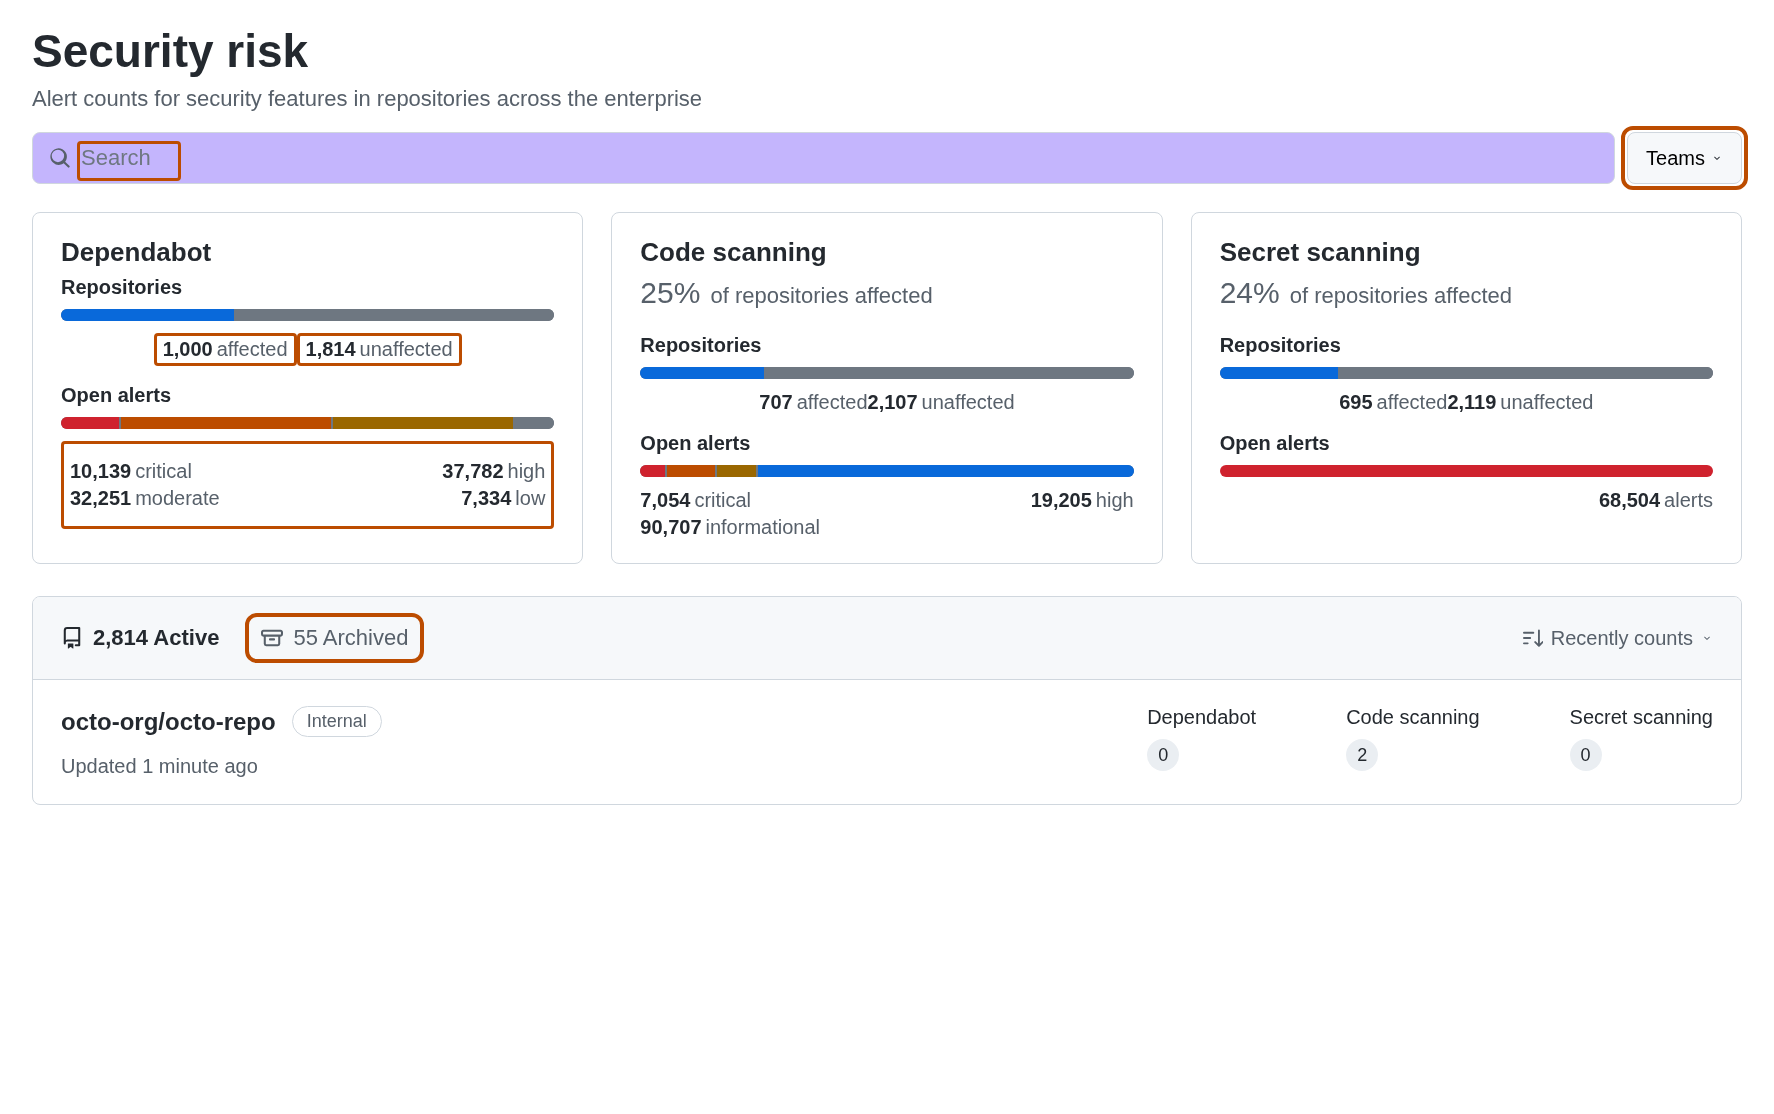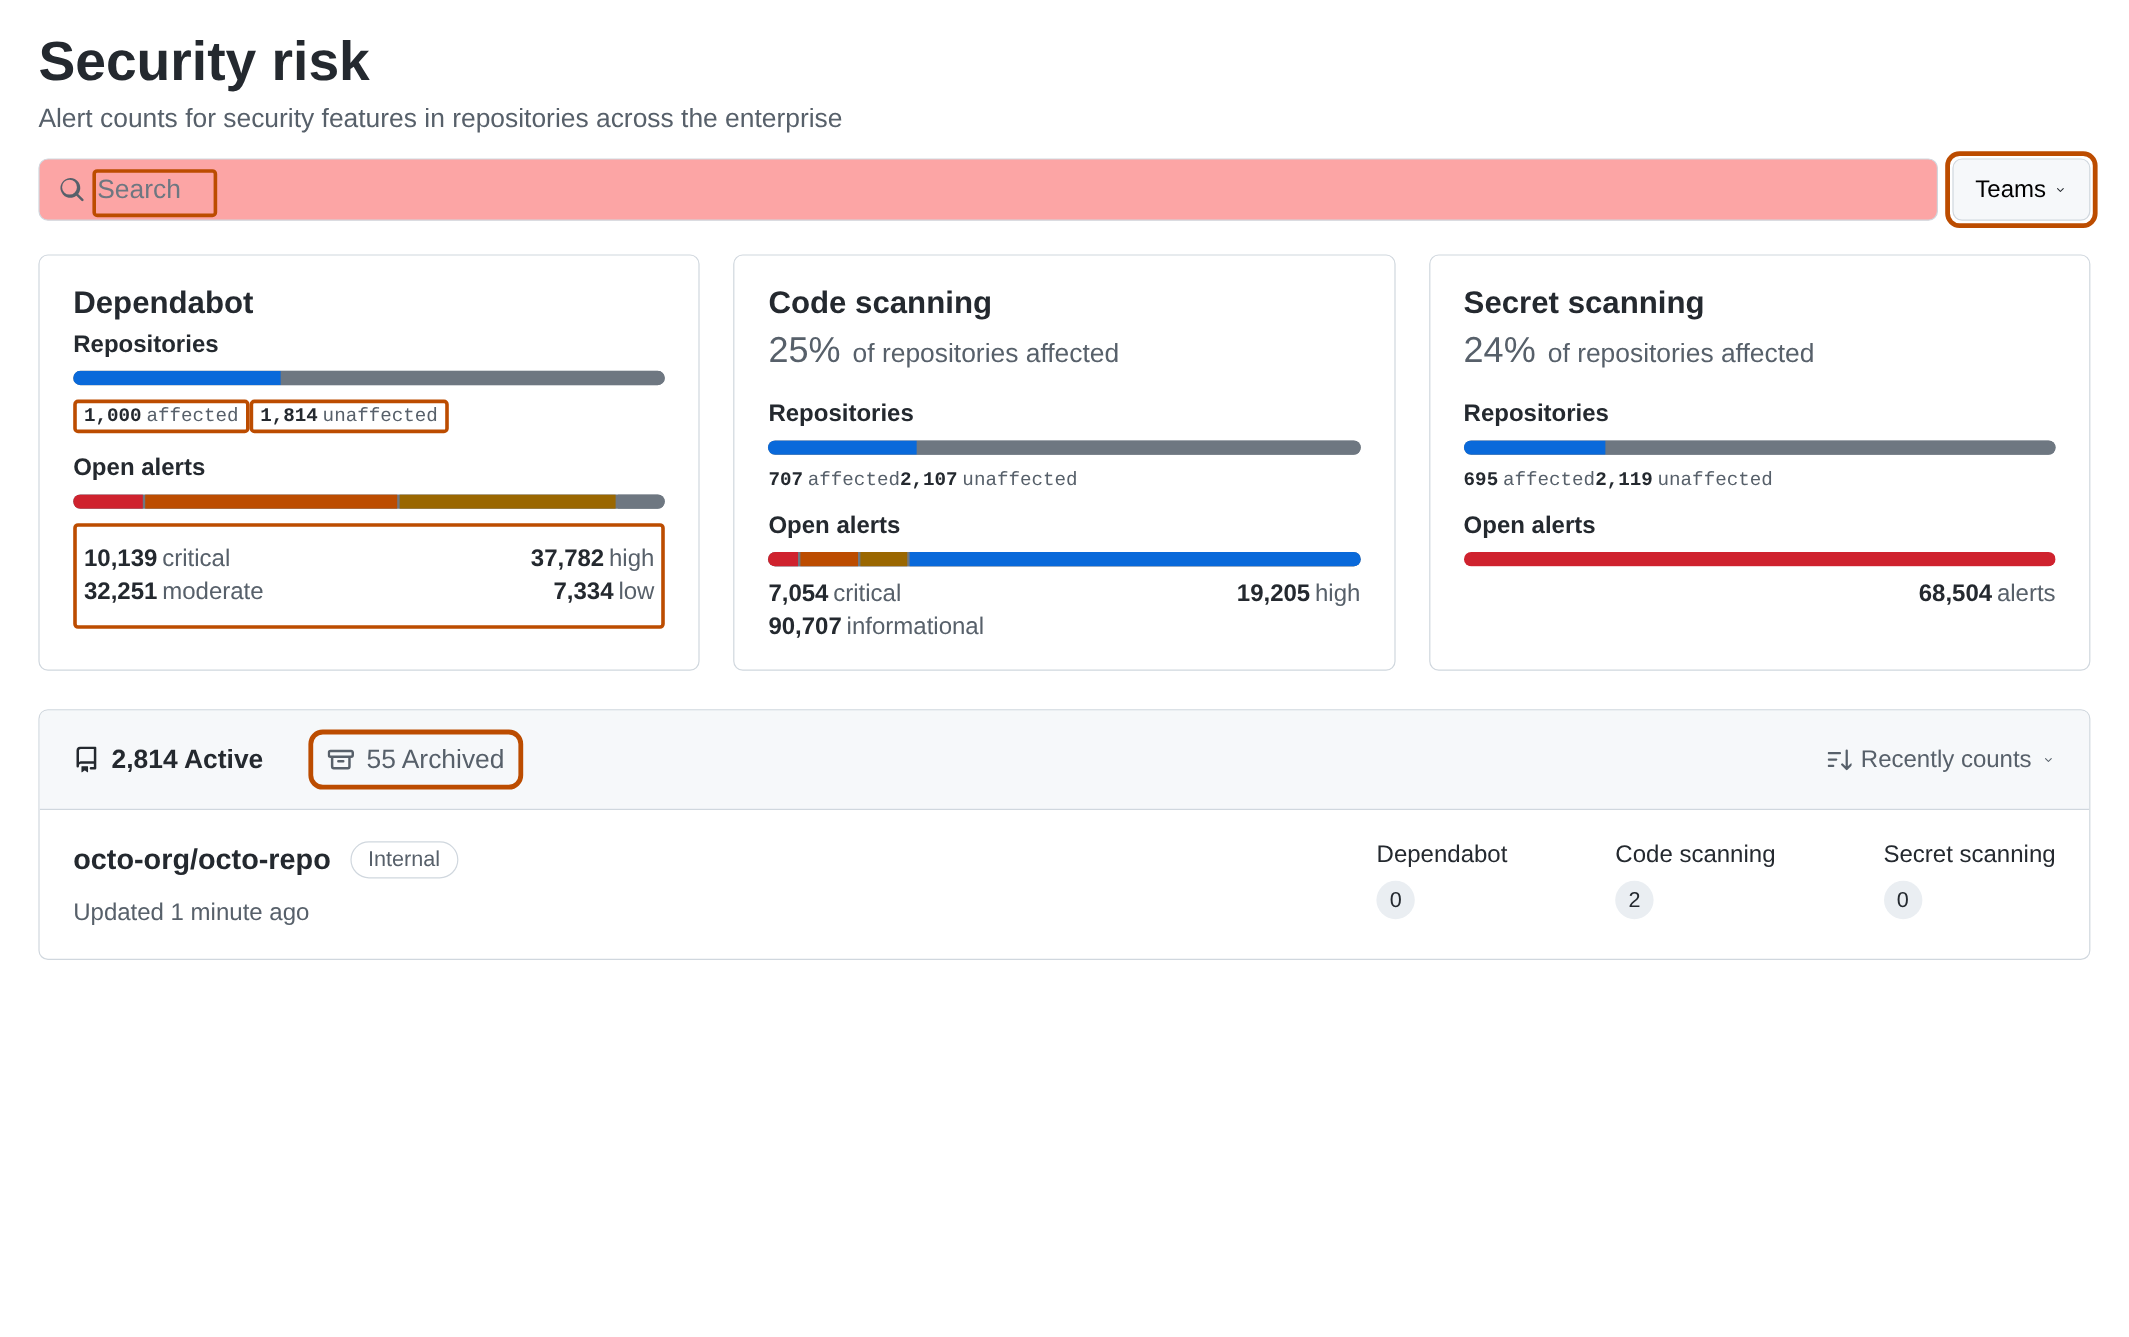--- a/index.html
+++ b/index.html
@@ -8,21 +8,21 @@
       color: #24292f;
       background: #ffffff;
       padding: 24px 32px;
     }
     .page-title { font-size: 46px; font-weight: 600; margin-bottom: 8px; }
     .page-subtitle { font-size: 22px; color: #57606a; margin-bottom: 20px; }
     .search-row { display: flex; gap: 12px; align-items: stretch; margin-bottom: 28px; }
     .search-box {
       flex: 1; display: flex; align-items: center; gap: 10px;
       border: 1px solid #d0d7de; border-radius: 8px; padding: 12px 16px;
-      background: #fca5a5;
+      background: #c4b5fd;
     }
     .search-box input {
       flex: 1; border: none; background: transparent; font-size: 22px; color: #24292f; outline: none;
     }
     .search-box input::placeholder { color: #6e7781; }
     .teams-btn {
       display: flex; align-items: center; gap: 6px; padding: 10px 18px;
       border: 1px solid #d0d7de; border-radius: 8px; background: #f6f8fa;
       font-size: 20px; cursor: pointer;
     }
@@ -41,34 +41,34 @@
     .bar .seg { height: 100%; }
     .seg-blue { background: #0969da; }
     .seg-gray { background: #6e7781; }
     .seg-crit { background: #cf222e; }
     .seg-high { background: #bc4c00; }
     .seg-mod { background: #9a6700; }
     .seg-med { background: #9a6700; }
     .seg-low { background: #6e7781; }
     .seg-info { background: #0969da; }
     .seg-alerts { background: #cf222e; }
-    .stat-row { display: flex; justify-content: flex-start; margin-bottom: 6px; font-size: 16px; font-family: Liberation Mono, monospace; }
+    .stat-row { display: flex; justify-content: center; margin-bottom: 6px; font-size: 20px; }
     .stat .num { font-weight: 600; }
     .stat .lbl { color: #57606a; margin-left: 4px; }
     .mb-18 { margin-bottom: 18px; }
     .alert-grid { display: flex; flex-direction: column; gap: 4px; font-size: 20px; }
     .alert-grid .row { display: flex; justify-content: space-between; }
     .alert-single { text-align: right; font-size: 20px; }
 
     .repo-panel { border: 1px solid #d0d7de; border-radius: 8px; overflow: hidden; }
     .repo-header {
       display: flex; justify-content: space-between; align-items: center;
       padding: 22px 28px; background: #f6f8fa; border-bottom: 1px solid #d0d7de;
     }
-    .repo-tabs { display: flex; gap: 44px; }
+    .repo-tabs { display: flex; gap: 32px; }
     .tab { display: flex; align-items: center; gap: 10px; font-size: 22px; font-weight: 600; cursor: pointer; }
     .tab.inactive { color: #57606a; font-weight: 500; }
     .sort-ctl { display: flex; align-items: center; gap: 8px; color: #57606a; font-size: 20px; cursor: pointer; }
     .repo-row { display: flex; justify-content: space-between; padding: 26px 28px 26px 28px; }
     .repo-left { display: flex; flex-direction: column; gap: 18px; }
     .repo-name-line { display: flex; align-items: center; gap: 16px; }
     .repo-name { font-size: 24px; font-weight: 600; }
     .badge {
       border: 1px solid #d0d7de; border-radius: 999px; padding: 4px 14px; font-size: 18px; color: #57606a;
     }

